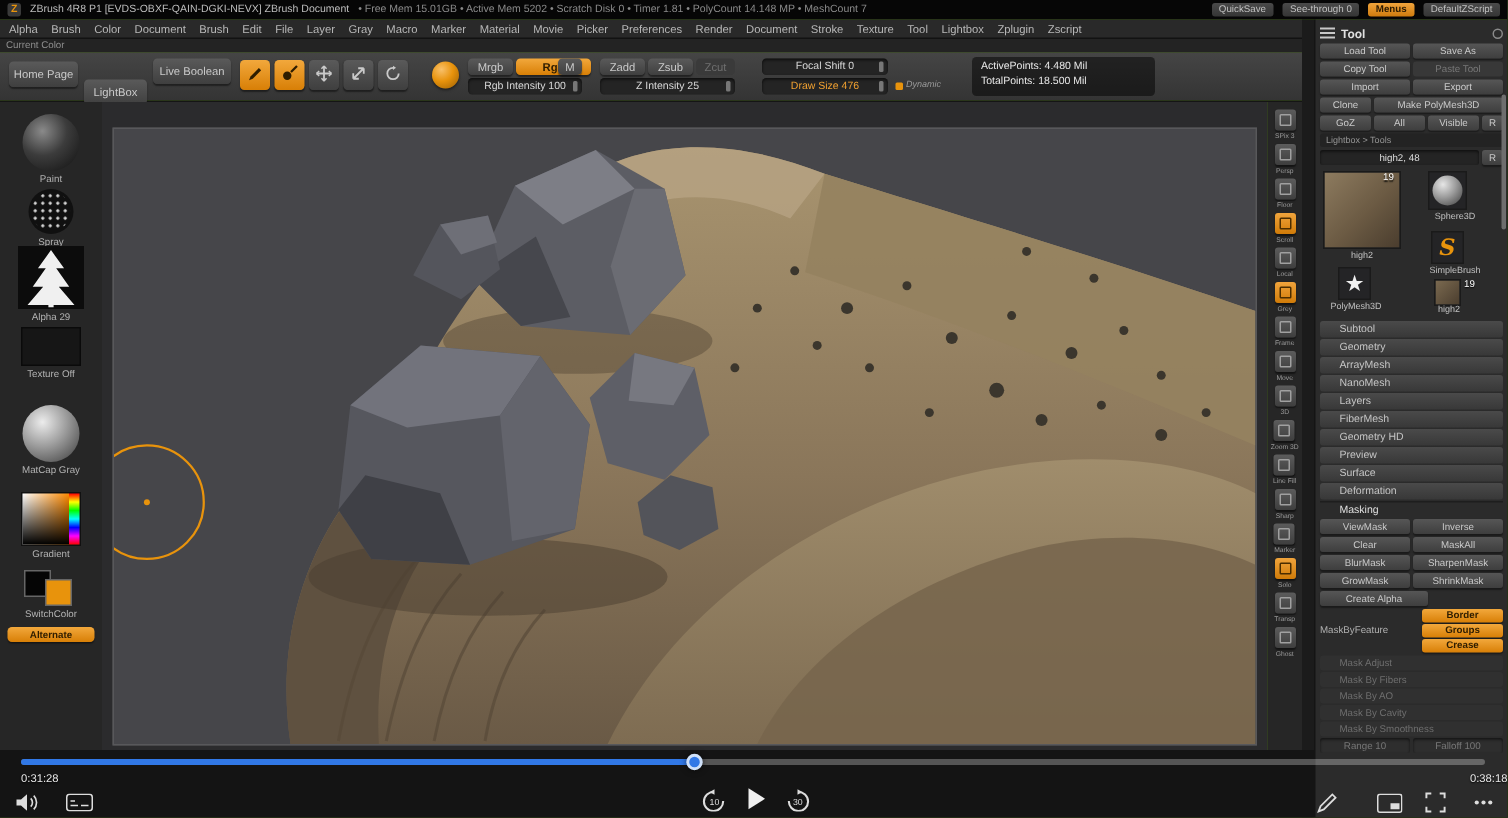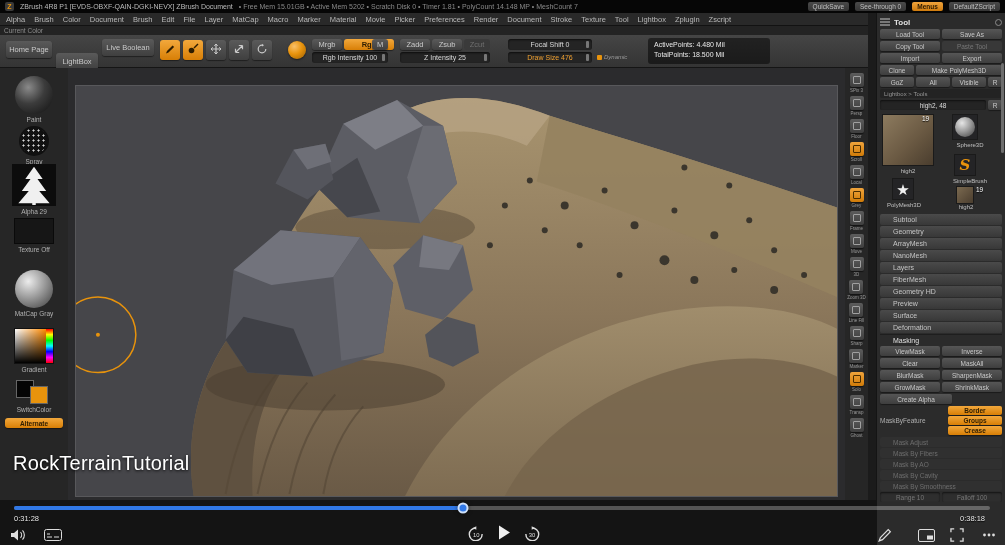--- a/index.html
+++ b/index.html
@@ -128,21 +128,21 @@
 
   
   .video-title{position:absolute;left:13px;top:452px;font-size:20px;color:#fff;z-index:60;
     text-shadow:0 1px 3px rgba(0,0,0,.9);letter-spacing:.2px}
   .progress{position:absolute;left:14px;top:506px;width:976px;height:4px;background:rgba(255,255,255,.28);
     z-index:60;border-radius:2px}
   .progress-fill{position:absolute;left:0;top:0;height:100%;background:#3178e6;border-radius:2px}
   .progress-thumb{position:absolute;top:50%;transform:translate(-50%,-50%);width:11px;height:11px;
     border-radius:50%;background:#3178e6;border:2px solid #cfe0f8;box-shadow:0 0 4px rgba(0,0,0,.6)}
   .time{position:absolute;top:514px;font-size:7.5px;color:#e8e8e8;z-index:60;text-shadow:0 1px 1px #000}
-  .time.cur{left:14px}.time.tot{right:20px}
+  .time.cur{left:14px}.time.tot{right:0}
   .pc{position:absolute;z-index:60;display:flex;align-items:center;justify-content:center;color:#e0e0e0}
   .pc svg{display:block}
 </style>
 </head>
 <body>
 
 <div class="app">
 
   <div class="titlebar">
     <span class="tb-logo">Z</span>
@@ -157,21 +157,21 @@
 
   <div class="menubar">
     <span class="menu-item">Alpha</span>
     <span class="menu-item">Brush</span>
     <span class="menu-item">Color</span>
     <span class="menu-item">Document</span>
     <span class="menu-item">Brush</span>
     <span class="menu-item">Edit</span>
     <span class="menu-item">File</span>
     <span class="menu-item">Layer</span>
-    <span class="menu-item">MatCap</span>
+    <span class="menu-item">Gray</span>
     <span class="menu-item">Macro</span>
     <span class="menu-item">Marker</span>
     <span class="menu-item">Material</span>
     <span class="menu-item">Movie</span>
     <span class="menu-item">Picker</span>
     <span class="menu-item">Preferences</span>
     <span class="menu-item">Render</span>
     <span class="menu-item">Document</span>
     <span class="menu-item">Stroke</span>
     <span class="menu-item">Texture</span>
@@ -550,21 +550,20 @@
         </div>
       <div class="tp-slider disabled">
           <span>Falloff 100</span>
         </div>
     </div>
     <div class="tp-scroll"></div>
   </div>
 
   <div class="bottom-strip"></div>
 
-  <div class="video-title">RockTerrainTutorial</div>
 
   <div class="progress">
     <div class="progress-fill" style="width: 46%;"></div>
     <div class="progress-thumb" style="left: 46%;"></div>
   </div>
   <div class="time cur">0:31:28</div>
   <div class="time tot">0:38:18</div>
 
   <div class="pc" style="left:10px;top:528px">
     <svg width="17" height="14" viewBox="0 0 17 14">

